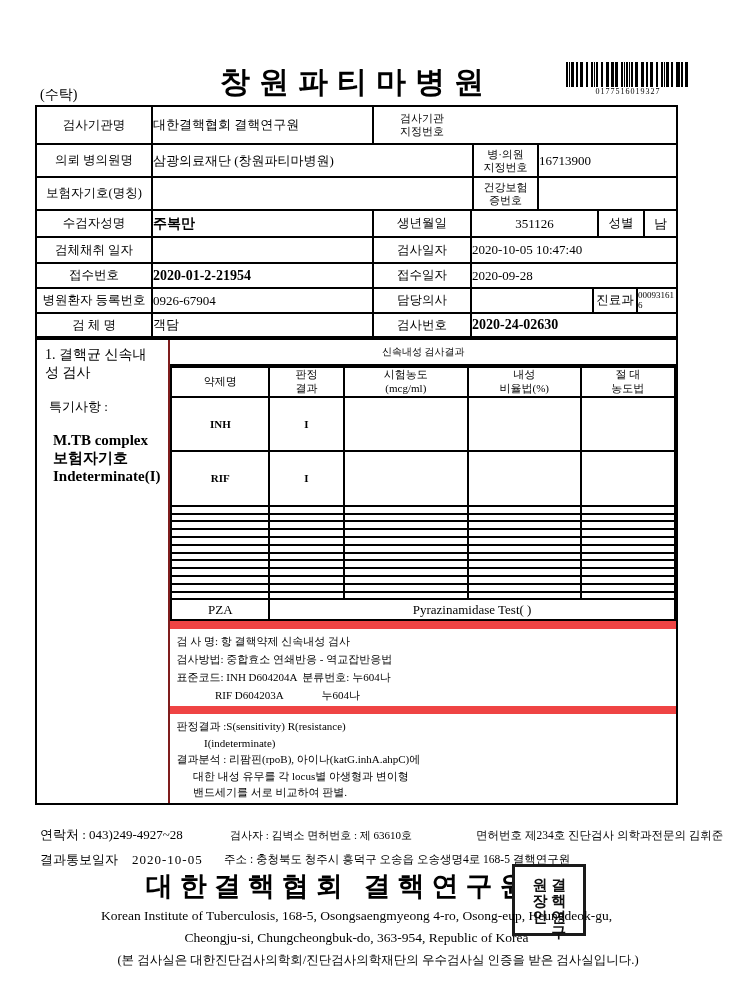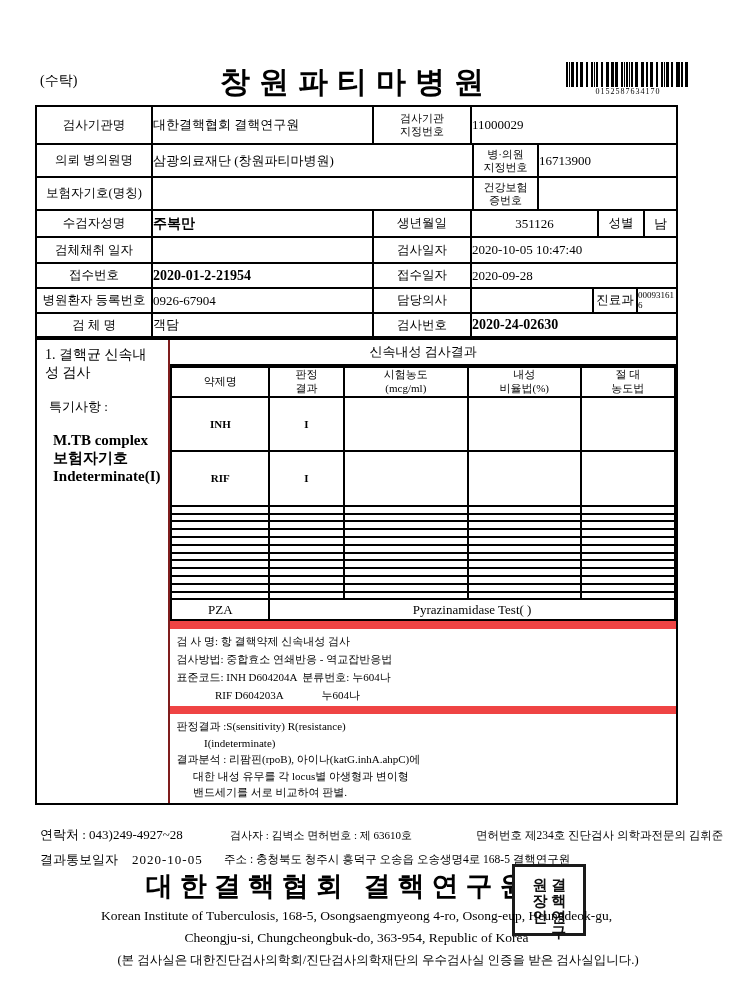--- a/index.html
+++ b/index.html
@@ -7,21 +7,21 @@
   .page {
     position:relative; width:756px; height:1001px; background:#fff;
     font-family:"Liberation Serif","DejaVu Serif",serif; color:#000;
     margin:0 auto; overflow:hidden;
   }
   .abs { position:absolute; }
 
   
   .doc-title { left:35px; top:62px; width:643px; text-align:center;
     font-size:30px; font-weight:bold; letter-spacing:9px; }
-  .consign { left:40px; top:72px; font-size:14px; }
+  .consign { left:40px; top:86px; font-size:14px; }
   .barcode-wrap { left:566px; top:62px; width:124px; text-align:center; }
   .barcode {
     width:124px; height:25px;
     background:
       repeating-linear-gradient(90deg,#000 0 2px,rgba(0,0,0,0) 2px 5px),
       repeating-linear-gradient(90deg,#000 0 1px,rgba(0,0,0,0) 1px 7px),
       repeating-linear-gradient(90deg,rgba(0,0,0,0) 0 3px,#000 3px 4px,rgba(0,0,0,0) 4px 11px);
   }
   .barcode-num { font-size:8px; letter-spacing:1px; line-height:10px; }
 
@@ -44,21 +44,21 @@
   .grow{flex:1 1 auto}
   .tiny { font-size:9px; line-height:1.1; word-break:break-all; padding-left:0; }
 
   
   .results { left:35px; top:338px; width:643px; height:467px; border:2px solid #000; display:flex; }
   .res-left { width:337px; border-right:2px solid #7f1d1d; padding:6px 8px; }
   .res-left .sec-title { font-size:14px; margin-bottom:16px; }
   .res-left .note-label { font-size:13px; margin-bottom:16px; padding-left:4px; }
   .res-left .note-value { font-size:15px; font-weight:bold; padding-left:8px; }
   .res-right { flex:1 1 auto; display:flex; flex-direction:column; }
-  .rr-title { height:26px; border-bottom:2px solid #000; display:flex; align-items:center; justify-content:center; font-size:13px; }
+  .rr-title { height:26px; border-bottom:2px solid #000; display:flex; align-items:center; justify-content:center; font-size:10px; }
   table.drug { width:100%; height:261px; border-collapse:collapse; table-layout:fixed; }
   table.drug th, table.drug td { border:2px solid #000; padding:0; text-align:center; overflow:hidden; }
   table.drug th { font-size:11px; font-weight:normal; line-height:1.2; white-space:pre-line; height:30px; }
   table.drug td { font-size:11px; font-weight:bold; }
   table.drug tr.pza-row td { font-size:13px; font-weight:normal; height:21px; }
   table.drug col.c1{width:59px} table.drug col.c2{width:45px}
   table.drug col.c3{width:75px} table.drug col.c4{width:68px}
   table.drug col.c5{width:57px}
   .rr-box { border-top:8px solid #ef4444; padding:4px 6px; font-size:11px; white-space:pre; overflow:hidden; }
   .rr-box.test-info { height:86px; line-height:1.62; }
@@ -83,30 +83,29 @@
 </style>
 </head>
 <body>
 
 <div class="page">
 
   <div class="abs consign">(수탁)</div>
   <div class="abs doc-title">창원파티마병원</div>
   <div class="abs barcode-wrap">
     <div class="barcode"></div>
-    <div class="barcode-num">0152587634170</div>
+    <div class="barcode-num">0177516019327</div>
   </div>
 
   <div class="abs itable">
     <div class="irow r1">
       <div class="icell lab w114">검사기관명</div>
       <div class="icell val w221">대한결핵협회 결핵연구원</div>
       <div class="icell lab2 w98">검사기관
 지정번호</div>
-      <div class="icell val grow">11000029</div>
     </div>
     <div class="irow r2">
       <div class="icell lab w114">의뢰 병의원명</div>
       <div class="icell val w321">삼광의료재단 (창원파티마병원)</div>
       <div class="icell lab2 w65">병·의원
 지정번호</div>
       <div class="icell val grow">16713900</div>
     </div>
     <div class="irow r3">
       <div class="icell lab w114">보험자기호(명칭)</div>

